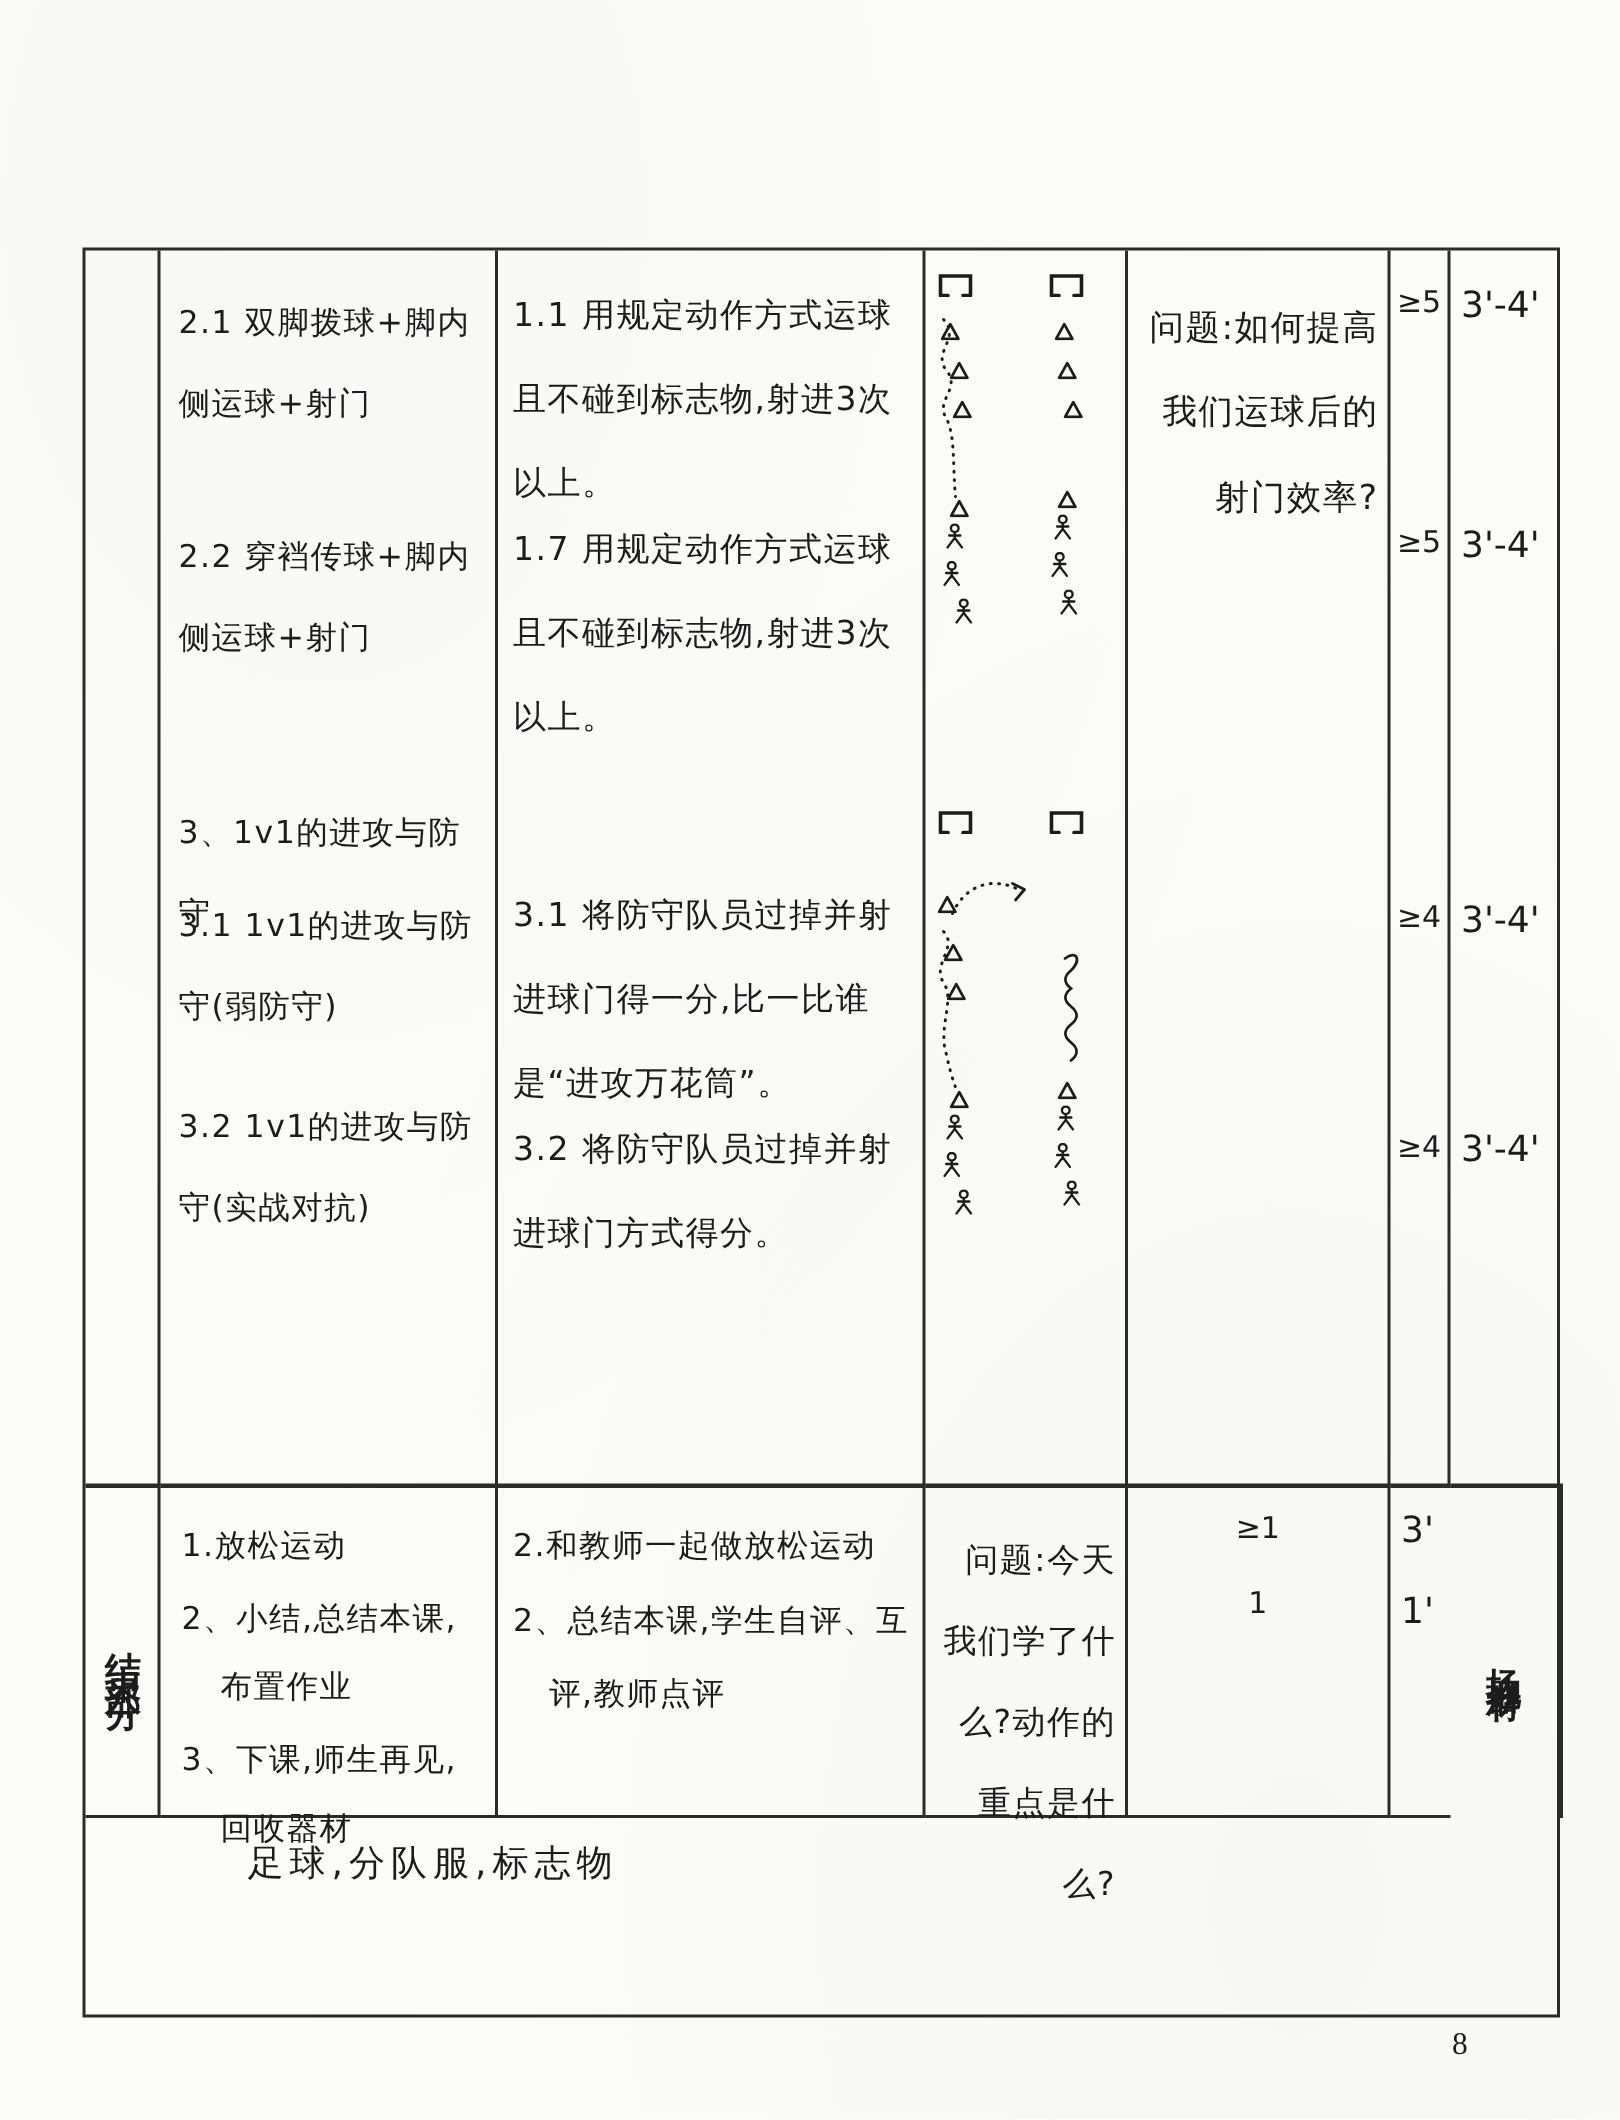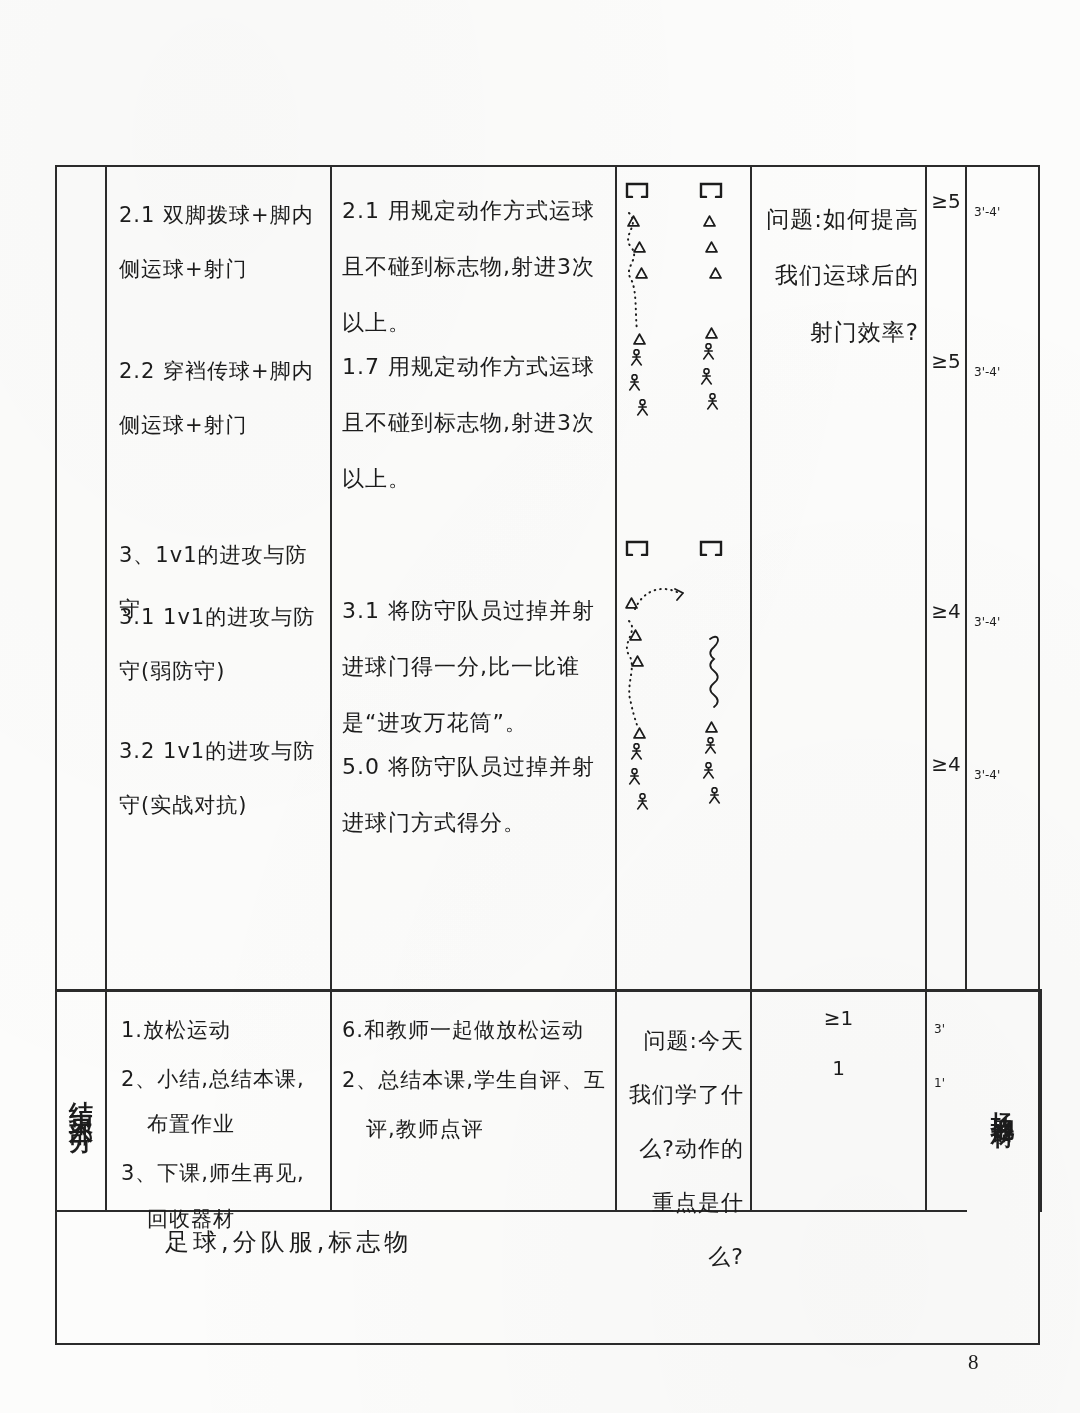--- a/index.html
+++ b/index.html
@@ -28,21 +28,21 @@
   }
   .cell{position:relative;border-right:2px solid var(--line);border-bottom:2px solid var(--line);}
   .c7{border-right:none;}
   .r1{border-bottom-width:3px;}
   .r3{border-bottom:none;text-align:center;}
   .merge{grid-column:2/8;grid-row:3;}
   .hw{position:absolute;left:12px;right:6px;font-size:21px;line-height:2.55;letter-spacing:1px;}
   .hw-desc{position:absolute;left:10px;right:8px;font-size:22px;line-height:2.55;letter-spacing:1px;}
   .hw-q{position:absolute;left:10px;right:6px;font-size:23px;line-height:2.45;letter-spacing:1px;text-align:right;}
   .hw-num{position:absolute;left:0;right:0;text-align:center;font-size:20px;letter-spacing:0;}
-  .hw-time{position:absolute;left:7px;right:16px;font-size:12px;letter-spacing:0;white-space:nowrap;margin-top:16px;}
+  .hw-time{position:absolute;left:7px;right:16px;font-size:24px;letter-spacing:0;white-space:nowrap;}
   .vlabel{
     position:absolute;left:0;right:0;top:0;bottom:0;
     display:flex;align-items:center;justify-content:center;
     writing-mode:vertical-rl;text-orientation:upright;
     font-size:24px;font-weight:600;letter-spacing:10px;
     font-family:"Liberation Sans",sans-serif;
   }
   .end-item{font-size:21px;line-height:2.15;letter-spacing:1px;margin:0 0 4px 0;padding-left:26px;text-indent:-26px;}
   .end-list{position:absolute;left:14px;right:4px;top:16px;}
   .end-desc-list{position:absolute;left:10px;right:6px;top:14px;}
@@ -66,24 +66,24 @@
 
     <div class="cell c2 r1">
       <div class="hw" style="top:22px">2.1 双脚拨球+脚内侧运球+射门</div>
       <div class="hw" style="top:178px">2.2 穿裆传球+脚内侧运球+射门</div>
       <div class="hw" style="top:362px">3、1v1的进攻与防守</div>
       <div class="hw" style="top:424px">3.1 1v1的进攻与防守(弱防守)</div>
       <div class="hw" style="top:558px">3.2 1v1的进攻与防守(实战对抗)</div>
     </div>
 
     <div class="cell c3 r1">
-      <div class="hw-desc" style="top:16px">2.1 用规定动作方式运球且不碰到标志物,射进3次以上。</div>
+      <div class="hw-desc" style="top:16px">1.1 用规定动作方式运球且不碰到标志物,射进3次以上。</div>
       <div class="hw-desc" style="top:172px">1.7 用规定动作方式运球且不碰到标志物,射进3次以上。</div>
       <div class="hw-desc" style="top:416px">3.1 将防守队员过掉并射进球门得一分,比一比谁是“进攻万花筒”。</div>
-      <div class="hw-desc" style="top:572px">5.0 将防守队员过掉并射进球门方式得分。</div>
+      <div class="hw-desc" style="top:572px">3.2 将防守队员过掉并射进球门方式得分。</div>
     </div>
 
     <div class="cell c4 r1">
       <svg class="diagram" width="133" height="822" viewBox="0 0 133 822">
         <defs>
           <symbol id="goal" viewBox="0 0 24 17">
             <path d="M2 16 V3 H22 V16 M2 16 h5 M22 16 h-5" fill="none" stroke="#1c1c1c" stroke-width="2.4" stroke-linecap="round"></path>
           </symbol>
           <symbol id="cone" viewBox="0 0 12 11">
             <path d="M6 1 L11 10 H1 Z" fill="none" stroke="#1c1c1c" stroke-width="1.7" stroke-linejoin="round"></path>
@@ -161,21 +161,21 @@
     <div class="cell c2 r2">
       <div class="end-list">
         <div class="end-item">1.放松运动</div>
         <div class="end-item">2、小结,总结本课,布置作业</div>
         <div class="end-item">3、下课,师生再见,回收器材</div>
       </div>
     </div>
 
     <div class="cell c3 r2">
       <div class="end-desc-list">
-        <div class="end-desc">6.和教师一起做放松运动</div>
+        <div class="end-desc">2.和教师一起做放松运动</div>
         <div class="end-desc">2、总结本课,学生自评、互评,教师点评</div>
       </div>
     </div>
 
 
     <div class="cell c5 r2">
       <div class="hw-q" style="top:22px;font-size:22px">问题:今天我们学了什么?动作的重点是什么?</div>
     </div>
 
     <div class="cell c6 r2">

